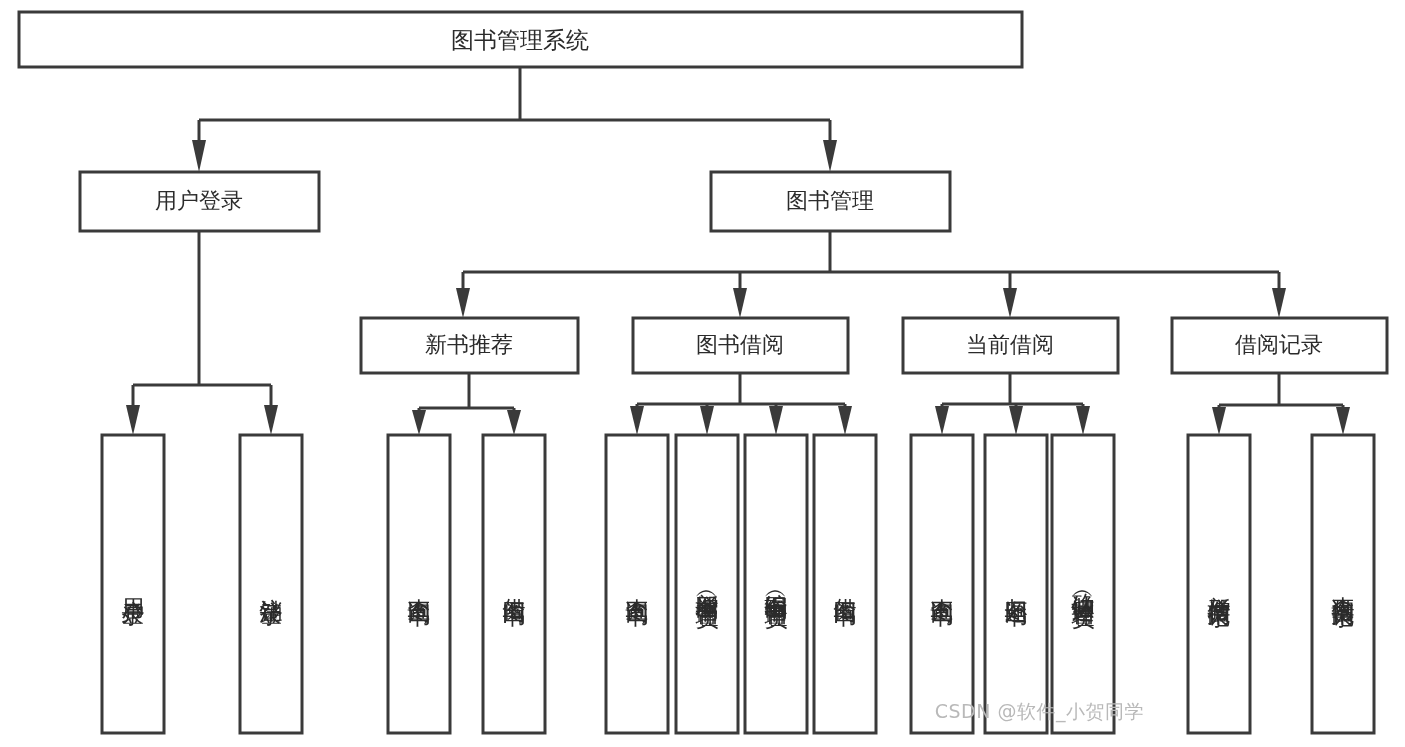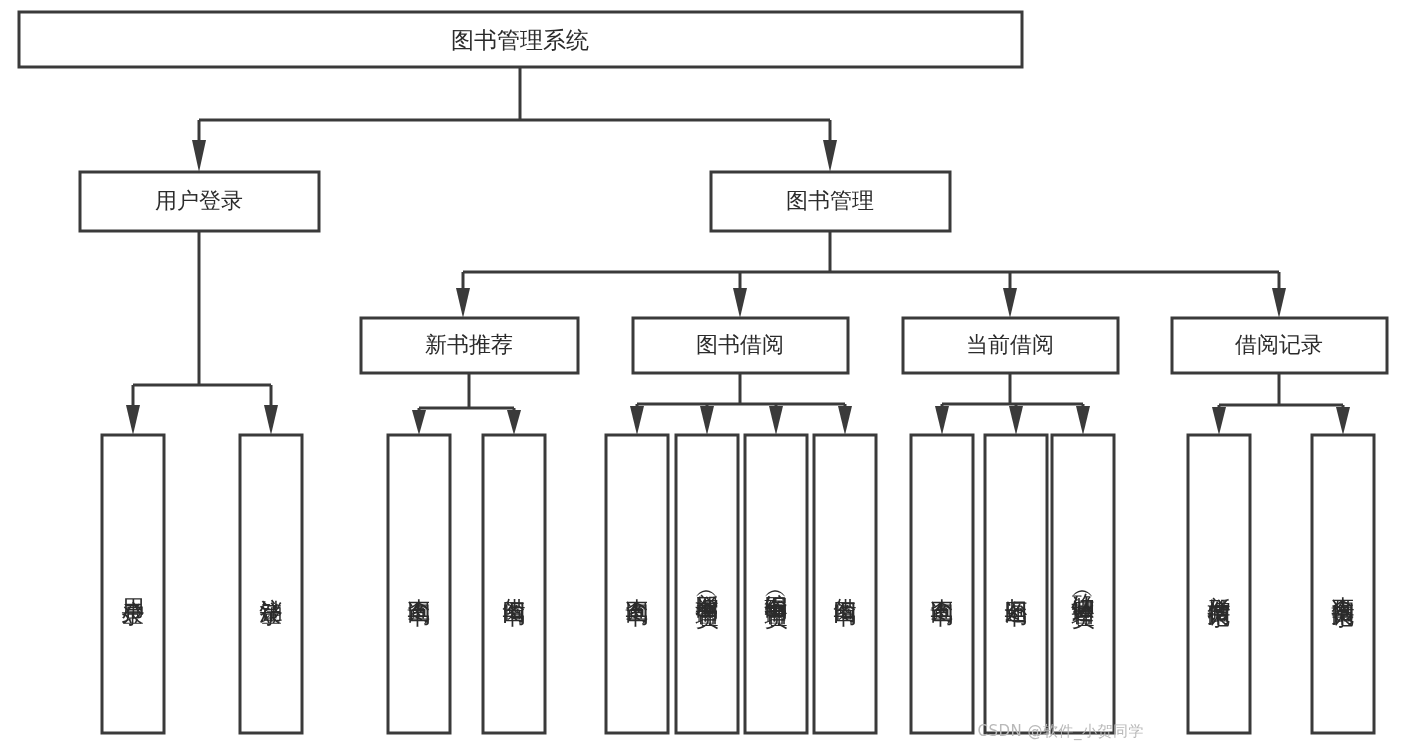--- a/index.html
+++ b/index.html
@@ -64,23 +64,23 @@
     letter-spacing: 2px;
     white-space: nowrap;
     display: flex;
     align-items: center;
     justify-content: center;
     pointer-events: none;
   }
   .watermark {
     position: absolute;
     right: 8px;
-    bottom: 6px;
-    font-family: "DejaVu Sans", "Liberation Sans", sans-serif;
-    font-size: 15px;
+    bottom: 22px;
+    font-family: "DejaVu Sans", "Liberation Sans", sans-serif;
+    font-size: 19px;
     color: #b9b9b9;
     white-space: nowrap;
     letter-spacing: 0.5px;
   }
 </style>
 </head>
 <body>
 
 <div id="diagram-root">
 

